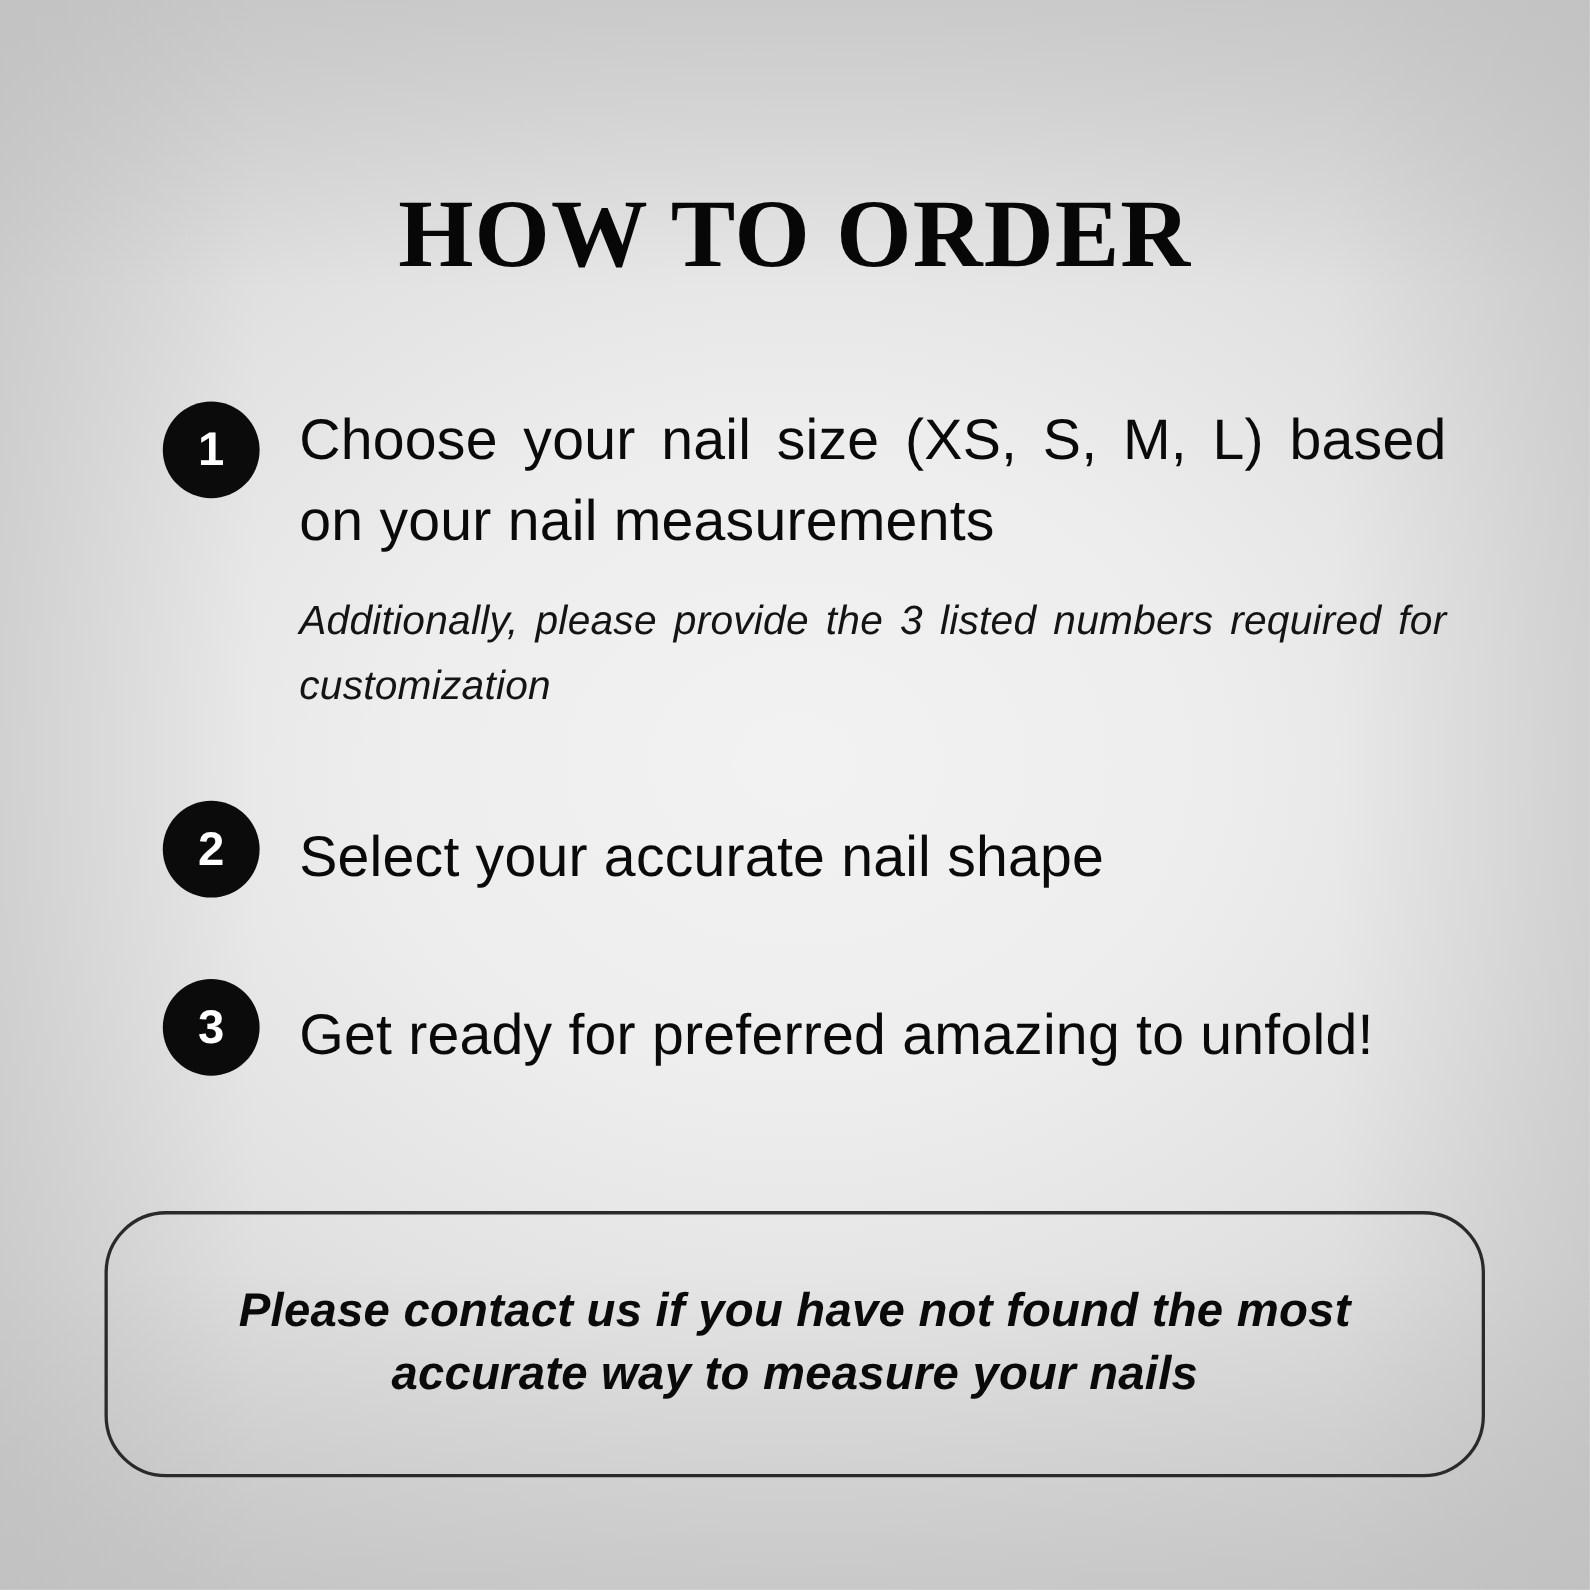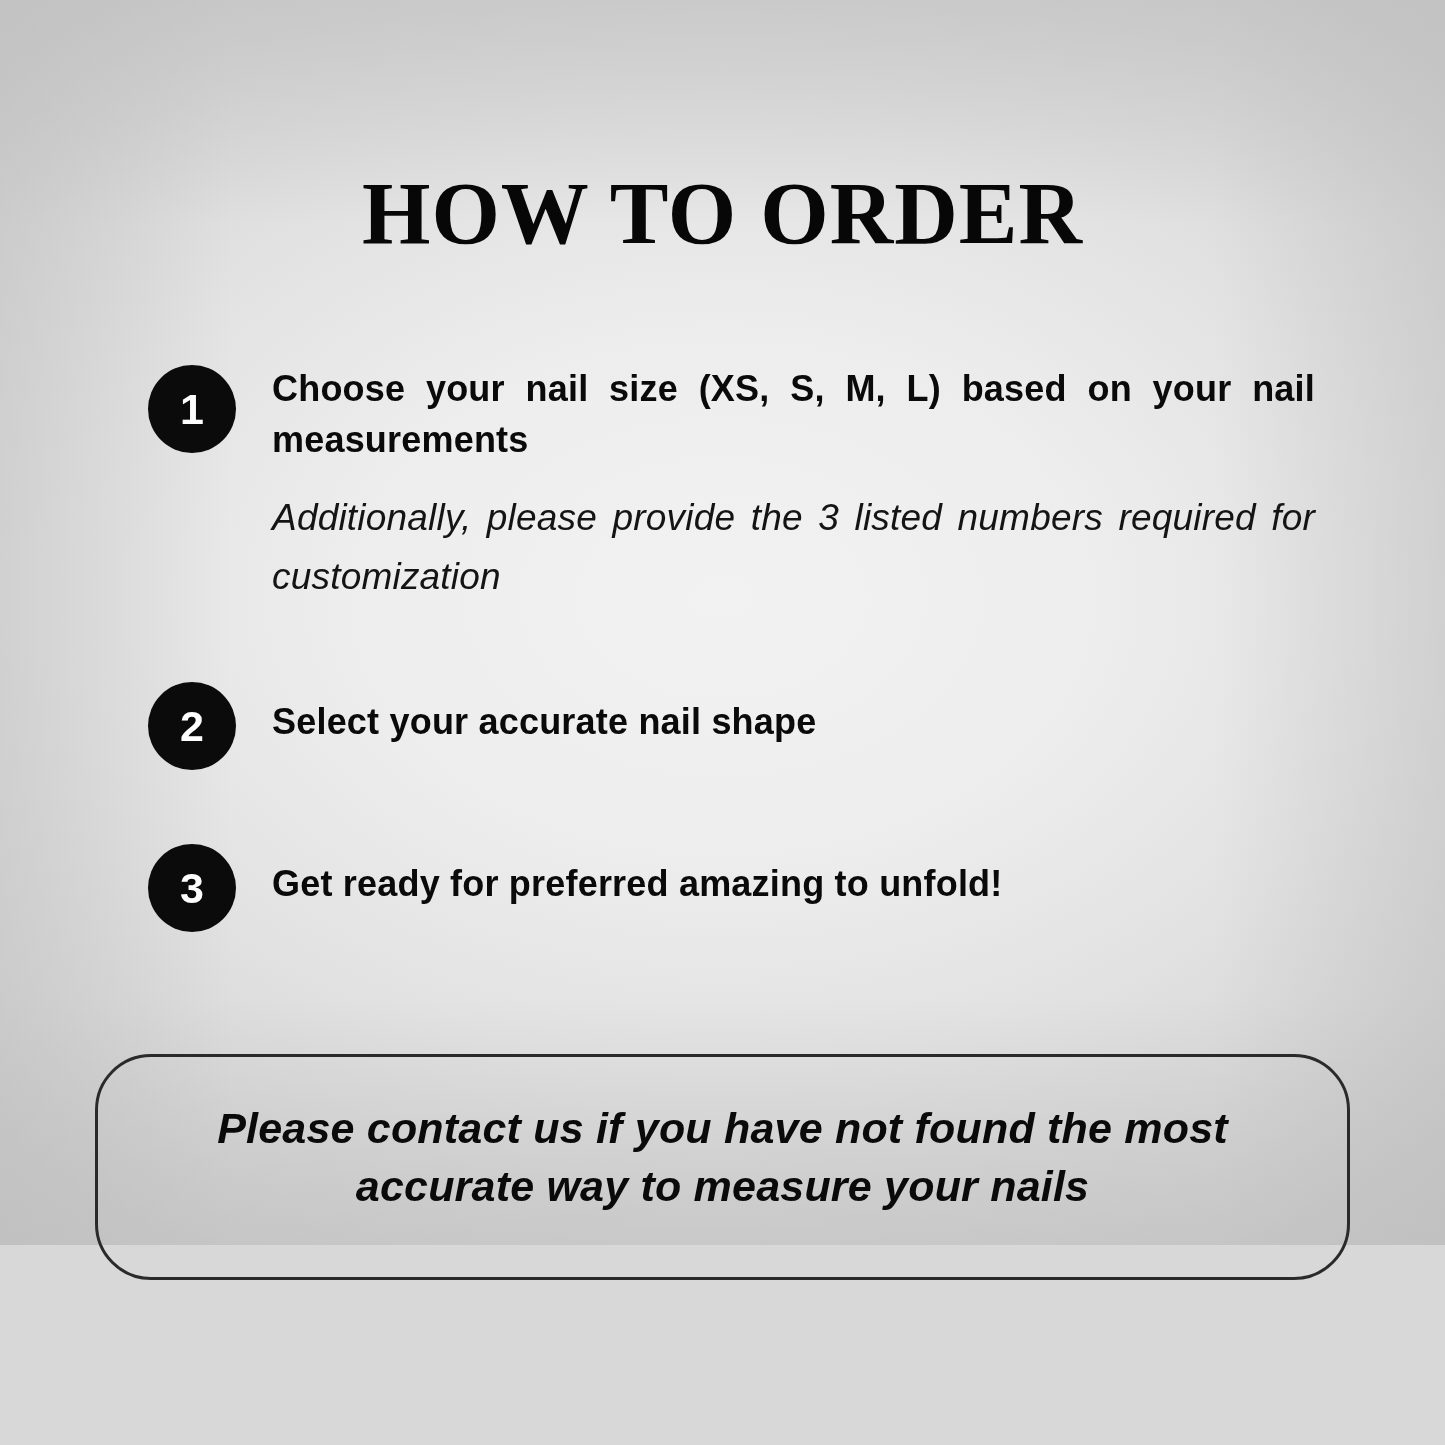--- a/index.html
+++ b/index.html
@@ -9,21 +9,21 @@
   body {
     width: 1445px;
     height: 1445px;
     font-family: "Liberation Sans", sans-serif;
     background: #d8d8d8;
     overflow: hidden;
   }
   .page {
     position: relative;
     width: 1445px;
-    height: 1245px;
+    height: 1445px;
     box-sizing: border-box;
     background:
       radial-gradient(ellipse 75% 60% at 50% 48%, #f2f2f2 0%, #ededed 35%, #e2e2e2 62%, #d6d6d6 85%, #cfcfcf 100%);
   }
   .vignette {
     position: absolute;
     inset: 0;
     background:
       linear-gradient(to bottom, rgba(190,190,190,0.55) 0%, rgba(190,190,190,0.0) 18%, rgba(190,190,190,0.0) 80%, rgba(185,185,185,0.45) 100%),
       linear-gradient(to right, rgba(190,190,190,0.45) 0%, rgba(190,190,190,0.0) 16%, rgba(190,190,190,0.0) 84%, rgba(190,190,190,0.45) 100%);
@@ -69,22 +69,22 @@
     align-items: center;
     justify-content: center;
     margin-top: 2px;
     font-family: "Liberation Sans", sans-serif;
   }
   .step-body {
     margin-left: 36px;
     flex: 1 1 auto;
   }
   .step-text {
-    font-size: 36px;
-    font-weight: bold;
+    font-size: 52px;
+    font-weight: normal;
     color: #0a0a0a;
     line-height: 1.43;
     text-align: justify;
     letter-spacing: 0.2px;
     margin: 0;
   }
   .step-text.single {
     text-align: left;
     margin-top: 16px;
   }
@@ -97,21 +97,21 @@
     margin: 22px 0 0 0;
     letter-spacing: 0.2px;
   }
   .gap-2 { height: 74px; }
   .gap-3 { height: 72px; }
 
   .callout {
     margin: 122px 95px 0 95px;
     border: 3px solid #2a2a2a;
     border-radius: 56px;
-    padding: 42px 64px 62px 64px;
+    padding: 58px 64px 62px 64px;
     text-align: center;
   }
   .callout-text {
     font-size: 43px;
     font-weight: bold;
     font-style: italic;
     color: #0a0a0a;
     line-height: 1.35;
     margin: 0;
     letter-spacing: 0.2px;

